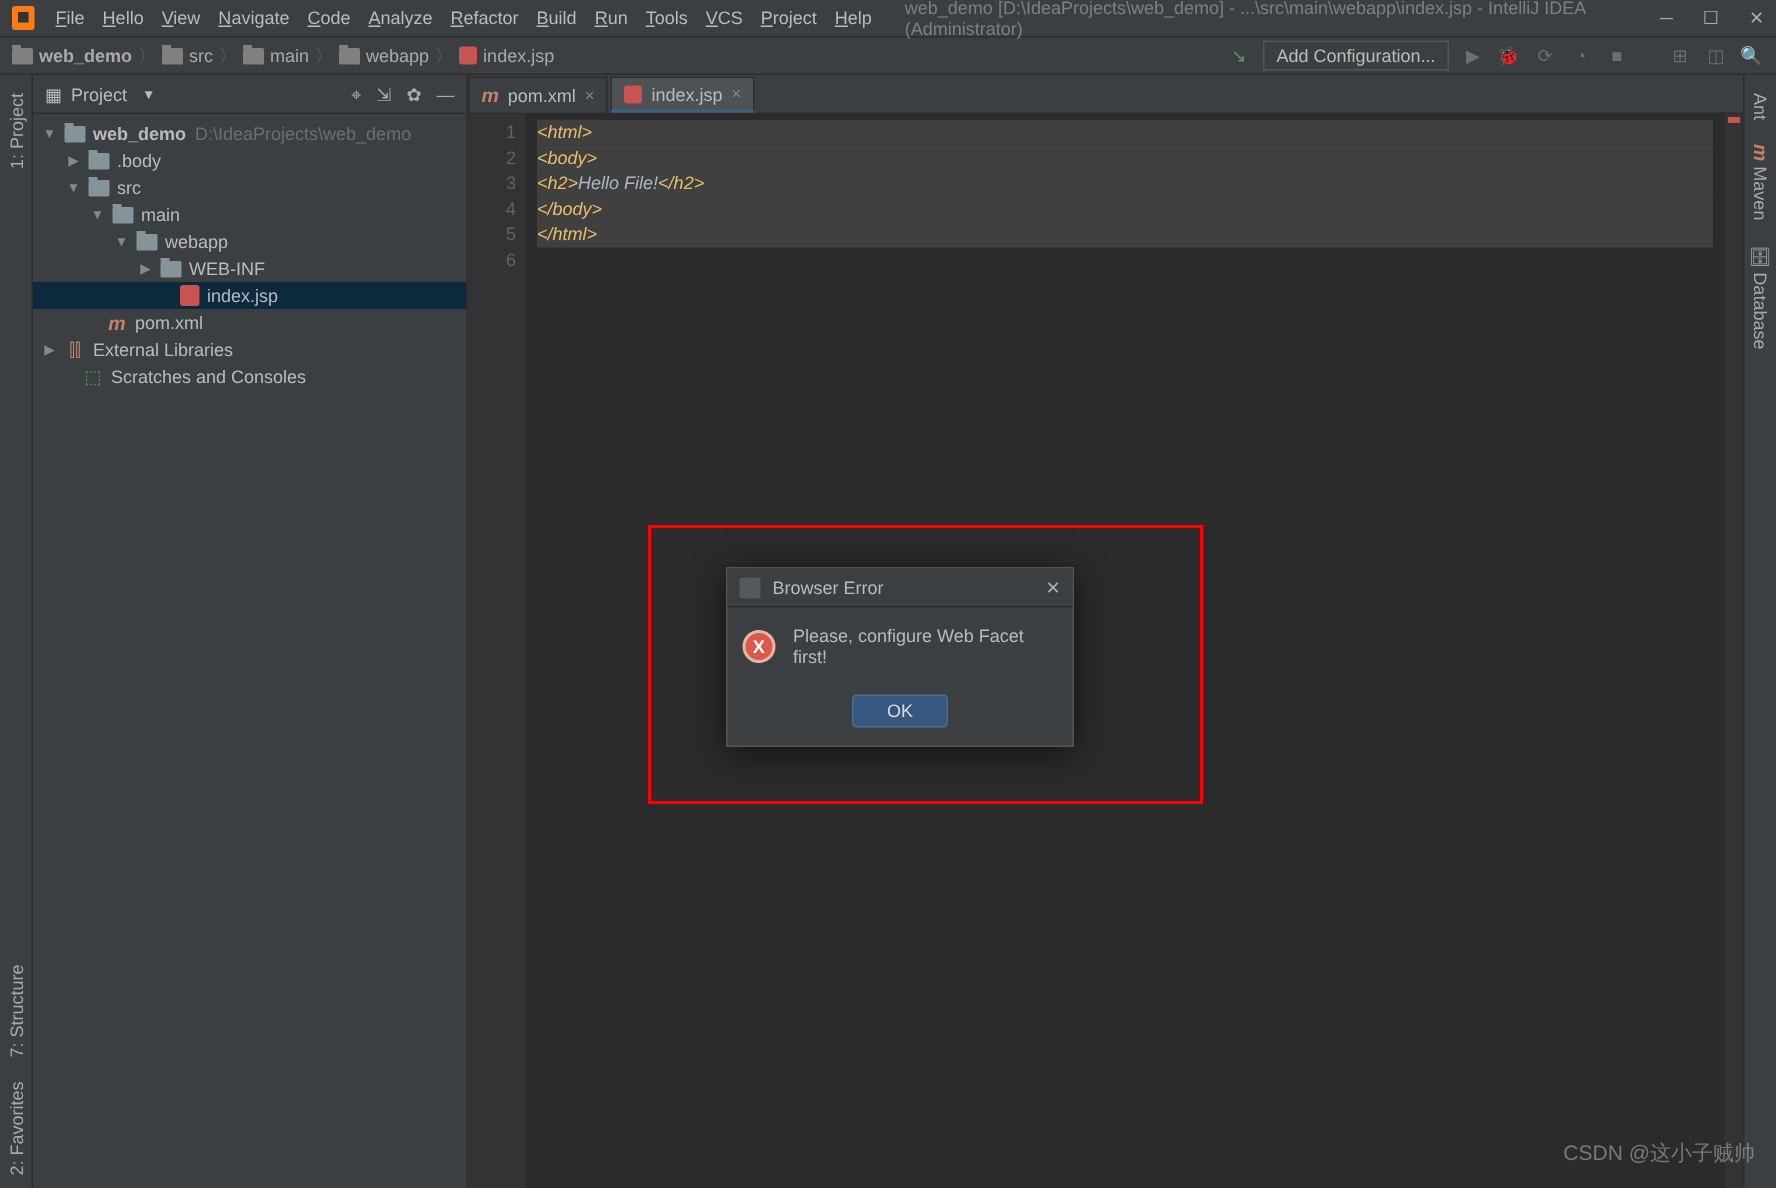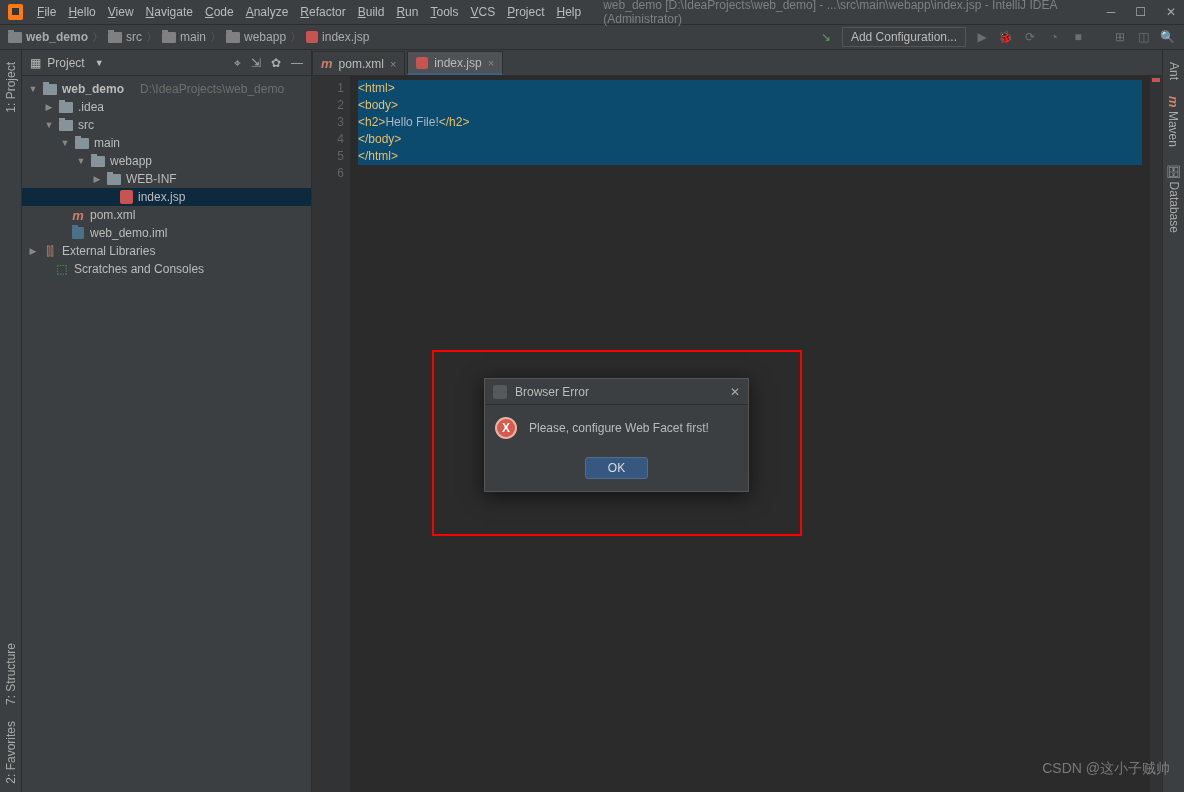--- a/index.html
+++ b/index.html
@@ -28,45 +28,45 @@
 .project-panel { width: 290px; background: #3c3f41; border-right: 1px solid #2d2d2d; display: flex; flex-direction: column; }
 .panel-header { height: 26px; display: flex; align-items: center; padding: 0 8px; border-bottom: 1px solid #2d2d2d; color: #bbb; }
 .panel-header .title { display: flex; align-items: center; gap: 6px; }
 .panel-header .dropdown-icon { margin-left: 4px; font-size:9px; }
 .panel-header .tools { margin-left: auto; display: flex; gap: 10px; color: #aaa; }
 .tree { padding: 4px 0; overflow: hidden; }
 .tree-row { display: flex; align-items: center; height: 18px; padding-left: 6px; color: #bbb; cursor: pointer; white-space: nowrap; }
 .tree-row .arrow { width: 10px; display: inline-block; text-align: center; color: #888; font-size: 9px; }
 .tree-row .ticon { width: 16px; height: 14px; margin: 0 4px; display: inline-flex; align-items: center; justify-content: center; }
 .tree-row.selected { background: #0d293e; }
-.tree-row .dim { color: #6e6e6e; margin-left: 16px; }
+.tree-row .dim { color: #6e6e6e; margin-left: 6px; }
 .folder-ic { width: 14px; height: 11px; background: #87939a; border-radius: 1px; position: relative; }
 .folder-ic::before { content: ""; position: absolute; top: -2px; left: 0; width: 6px; height: 2px; background: #87939a; }
 .folder-ic.blue { background: #4a708b; }
 .folder-ic.blue::before { background: #4a708b; }
 .file-jsp { width: 13px; height: 14px; background: #c75450; border-radius: 2px; }
 .file-m { color: #c9806a; font-weight: bold; font-size: 13px; font-style: italic; }
 .editor-area { flex: 1; display: flex; flex-direction: column; background: #2b2b2b; position: relative; }
 .editor-tabs { height: 26px; background: #3c3f41; display: flex; align-items: flex-end; border-bottom: 1px solid #2d2d2d; }
 .editor-tab { height: 24px; background: #3c3f41; padding: 0 8px; display: flex; align-items: center; gap: 6px; color: #bbb; border: 1px solid #2d2d2d; border-bottom: none; margin-right: 2px; cursor: pointer; }
 .editor-tab.active { background: #4e5254; border-bottom: 2px solid #3c6185; }
 .editor-tab .close { color: #888; font-size: 11px; }
 .editor-body { flex: 1; display: flex; background: #2b2b2b; position: relative; }
 .gutter { width: 38px; background: #313335; text-align: right; padding: 4px 6px 0 0; color: #606366; font-family: Consolas, monospace; line-height: 17px; }
 .code { flex: 1; padding: 4px 8px 0 8px; font-family: Consolas, monospace; line-height: 17px; position: relative; }
 .code-line { white-space: pre; }
-.code-line.sel { background: #0c4a6e; }
+.code-line.sel { background: #404040; font-style: italic; }
 .tag { color: #e8bf6a; }
 .text { color: #a9b7c6; }
 .right-gutter { width: 22px; background: #3c3f41; border-left: 1px solid #2d2d2d; display: flex; flex-direction: column; align-items: center; padding-top: 4px; }
 .right-gutter .vtab { writing-mode: vertical-rl; color: #aaa; padding: 8px 2px; cursor: pointer; }
 .right-scroll { width: 12px; background: #313335; position: relative; }
 .right-scroll .marker { position: absolute; top: 2px; left: 2px; width: 8px; height: 4px; background: #c75450; }
 .error-highlight { position: absolute; border: 2px solid #ff0000; width: 370px; height: 186px; left: 432px; top: 350px; pointer-events: none; }
-.dialog { position: absolute; left: 484px; top: 378px; width: 265px; background: #3c3f41; border: 1px solid #555; box-shadow: 0 4px 20px rgba(0,0,0,0.6); }
+.dialog { position: absolute; left: 484px; top: 378px; width: 232px; background: #3c3f41; border: 1px solid #555; box-shadow: 0 4px 20px rgba(0,0,0,0.6); }
 .dialog-title { height: 26px; background: #3c3f41; display: flex; align-items: center; padding: 0 8px; color: #bbb; border-bottom: 1px solid #2d2d2d; }
 .dialog-title .dicon { width: 14px; height: 14px; background: #54595c; margin-right: 8px; border-radius: 2px; }
 .dialog-title .dclose { margin-left: auto; color: #aaa; cursor: pointer; }
 .dialog-body { padding: 12px 10px; display: flex; align-items: center; gap: 12px; color: #bbb; }
 .dialog-body .xicon { width: 22px; height: 22px; border-radius: 50%; background: #d95a4b; border: 2px solid #e8b4a9; display: flex; align-items: center; justify-content: center; color: #fff; font-weight: bold; }
 .dialog-footer { padding: 6px 16px 12px; display: flex; justify-content: center; }
 .dialog-footer button { background: #365880; color: #ddd; border: 1px solid #4c708c; border-radius: 3px; padding: 3px 22px; cursor: pointer; }
 .watermark { position: absolute; right: 14px; bottom: 14px; color: #999; font-size: 14px; opacity: 0.7; }
 </style>
 </head>
@@ -166,21 +166,21 @@
             <span class="folder-ic"></span>
           </span>
           <b>web_demo</b>
           <span class="dim">D:\IdeaProjects\web_demo</span>
         </div>
       <div class="tree-row" style="padding-left:22px">
           <span class="arrow">▶</span>
           <span class="ticon">
             <span class="folder-ic"></span>
           </span>
-          <span>.idea</span>
+          <span>.body</span>
         </div>
       <div class="tree-row" style="padding-left:22px">
           <span class="arrow">▼</span>
           <span class="ticon">
             <span class="folder-ic"></span>
           </span>
           <span>src</span>
         </div>
       <div class="tree-row" style="padding-left:38px">
           <span class="arrow">▼</span>
@@ -207,27 +207,20 @@
           <span class="arrow"></span>
           <span class="ticon">
             <span class="file-jsp"></span>
           </span>
           <span>index.jsp</span>
         </div>
       <div class="tree-row" style="padding-left:34px">
           <span class="arrow"></span>
           <span class="ticon file-m">m</span>
           <span>pom.xml</span>
-        </div>
-      <div class="tree-row" style="padding-left:34px">
-          <span class="arrow"></span>
-          <span class="ticon">
-            <span class="folder-ic blue" style="width:12px;height:12px"></span>
-          </span>
-          <span>web_demo.iml</span>
         </div>
       <div class="tree-row" style="padding-left:6px">
           <span class="arrow">▶</span>
           <span class="ticon" style="color:#c9806a">⫿⫿</span>
           <span>External Libraries</span>
         </div>
       <div class="tree-row" style="padding-left:18px">
           <span class="arrow"></span>
           <span class="ticon" style="color:#4da857">⬚</span>
           <span>Scratches and Consoles</span>

